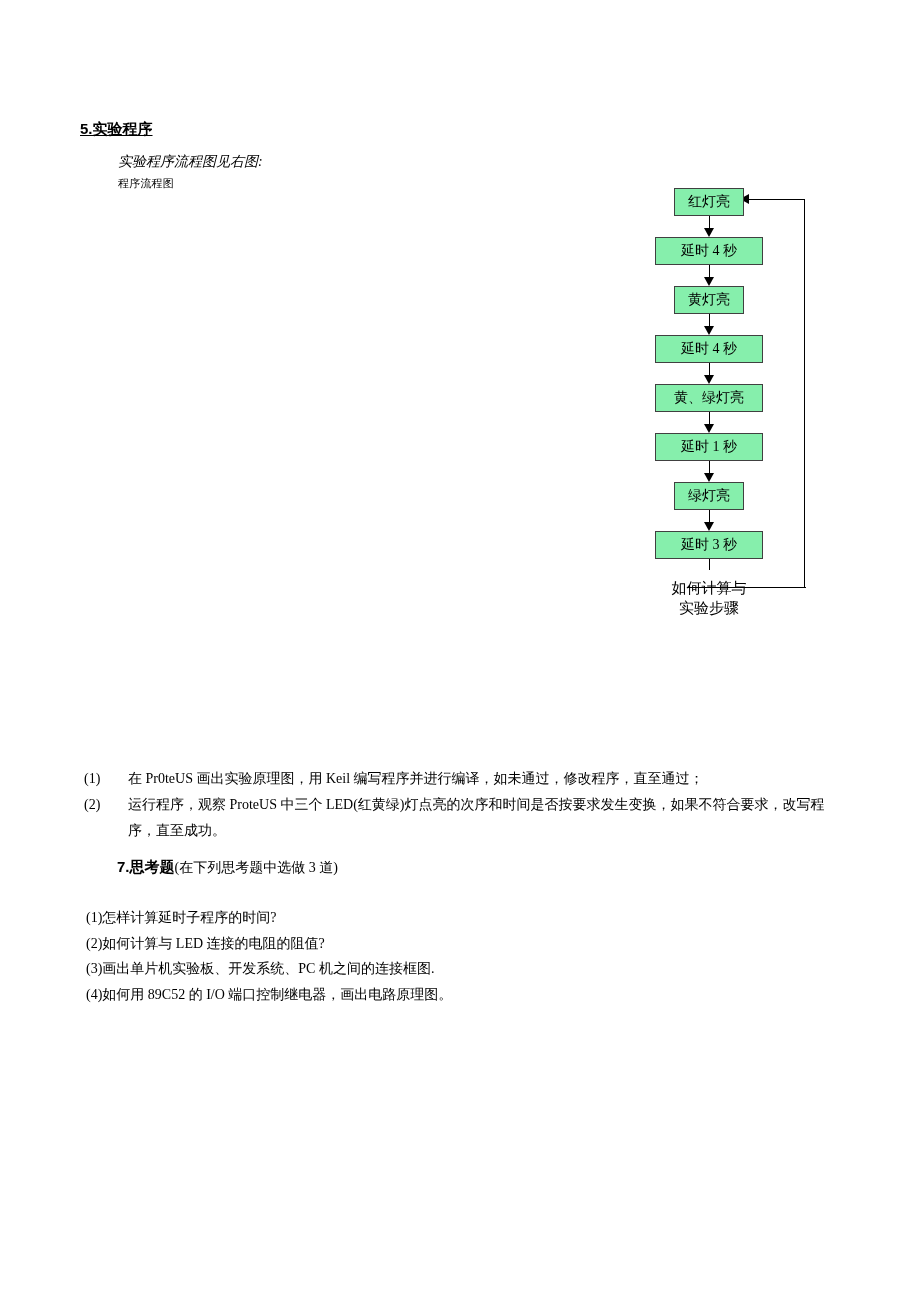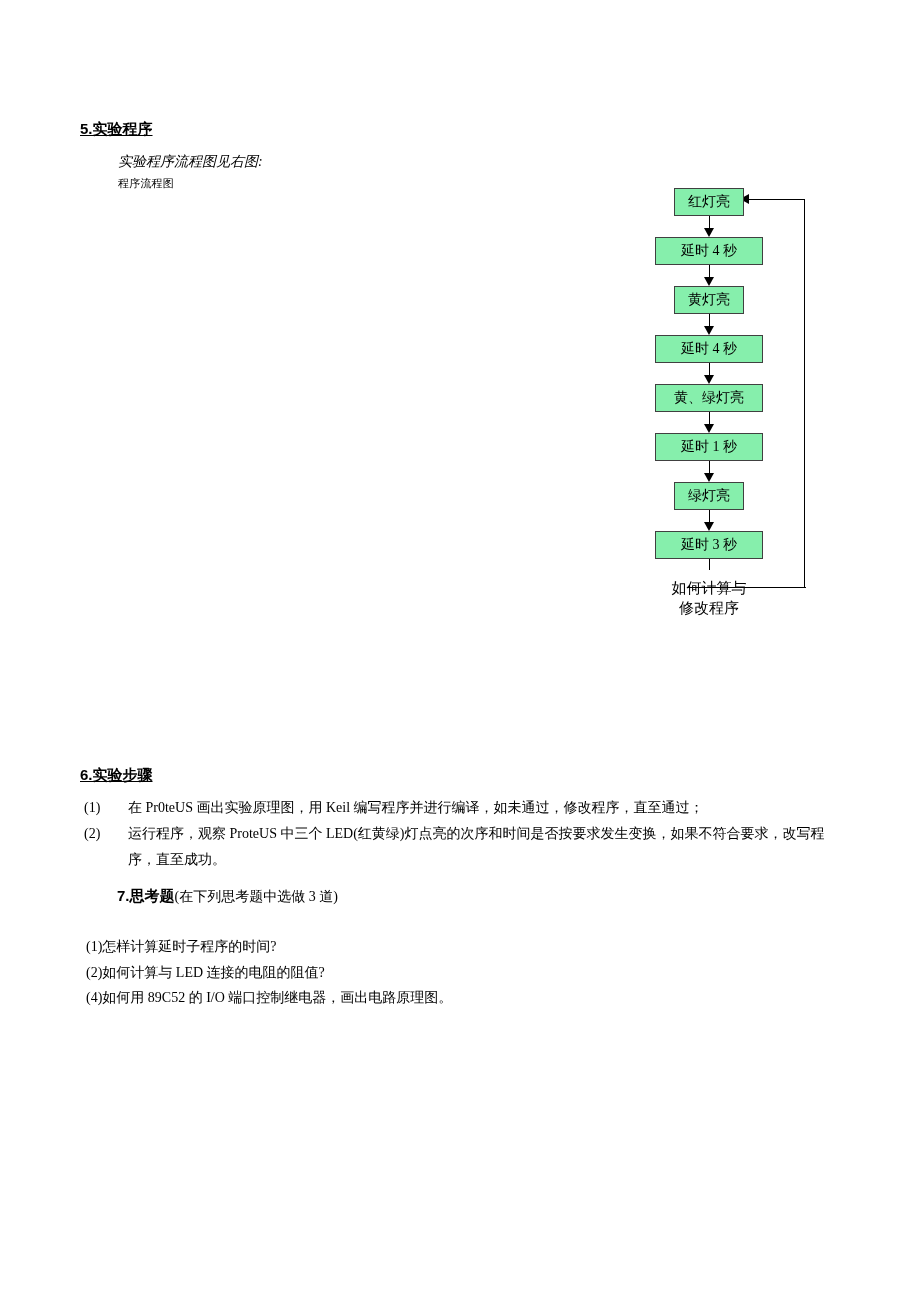--- a/index.html
+++ b/index.html
@@ -195,40 +195,40 @@
       </div>
 
     <div class="node wide">延时 3 秒</div>
     <div class="conn">
         <div class="vline" style="height:11px;"></div>
       </div>
 
   </div>
   <div class="caption">
     <span>如何计算与</span><br>
-    <span>修改程序</span>
+    <span>实验步骤</span>
   </div>
 </div>
 
 <div class="section6">
-  <div class="heading">6.实验步骤</div>
   <div class="ol-list">
     <div class="row">
       <div class="num">(1)</div>
       <div class="body">在 Pr0teUS 画出实验原理图，用 Keil 编写程序并进行编译，如未通过，修改程序，直至通过；</div>
     </div>
     <div class="row">
       <div class="num">(2)</div>
       <div class="body">运行程序，观察 ProteUS 中三个 LED(红黄绿)灯点亮的次序和时间是否按要求发生变换，如果不符合要求，改写程序，直至成功。</div>
     </div>
   </div>
 </div>
 
 <div class="section7">
   <div style="margin-bottom:4px;margin-left:37px;">
     <span class="s7-head">7.思考题</span><span class="s7-sub">(在下列思考题中选做 3 道)</span>
   </div>
   <div class="s7-list">
     <div class="line">(1)怎样计算延时子程序的时间?</div>
     <div class="line">(2)如何计算与 LED 连接的电阻的阻值?</div>
+    <div class="line">(3)画出单片机实验板、开发系统、PC 机之间的连接框图.</div>
     <div class="line">(4)如何用 89C52 的 I/O 端口控制继电器，画出电路原理图。</div>
   </div>
 </div>
 
 </body></html>

